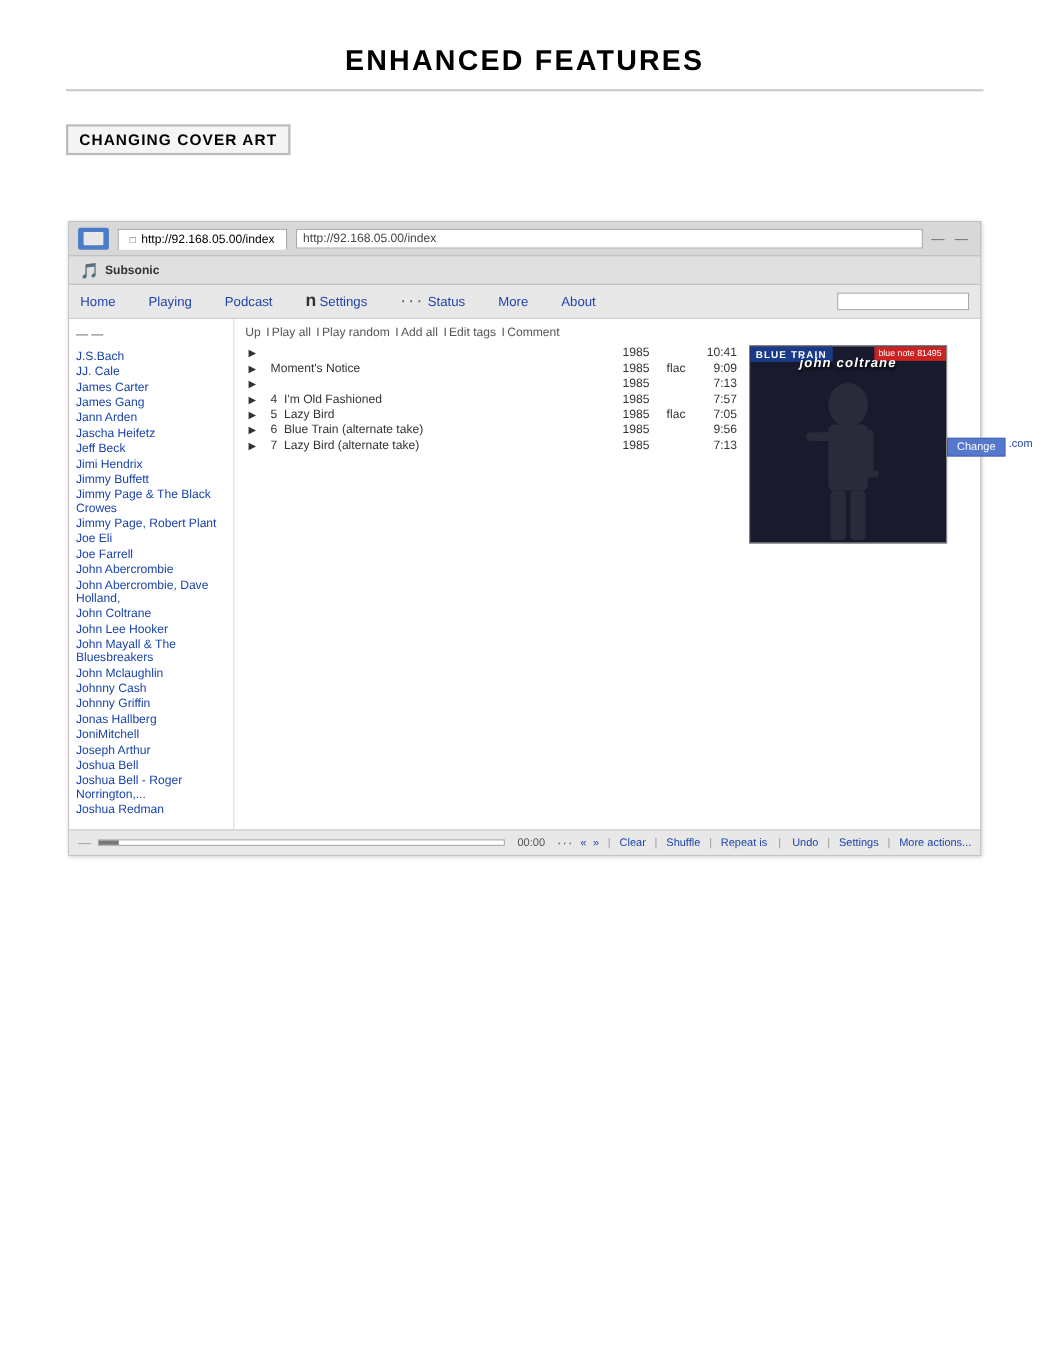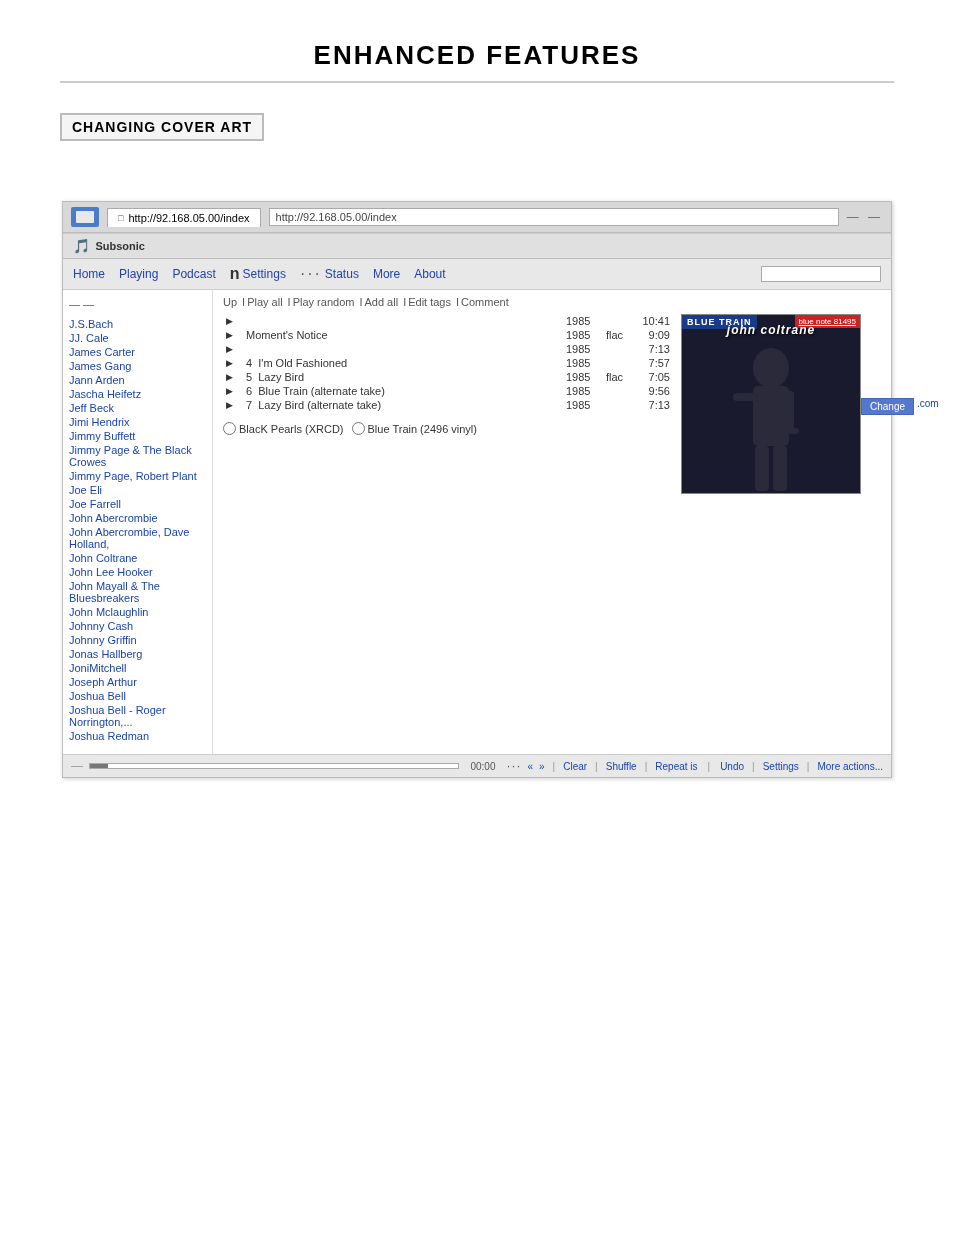--- a/index.html
+++ b/index.html
@@ -132,21 +132,21 @@
       font-size: 14px;
       color: #4a8a4a;
     }
 
     
     .nav-bar {
       background: #e8e8e8;
       padding: 6px 10px;
       display: flex;
       align-items: center;
-      gap: 14px;
+      gap: 30px;
       border-bottom: 1px solid #ccc;
     }
 
     .nav-item {
       font-size: 12px;
       color: #2244aa;
       cursor: pointer;
       text-decoration: none;
     }
 
@@ -410,21 +410,20 @@
     }
 
     .art-label-right {
       position: absolute;
       top: 0;
       right: 0;
       background: #cc2222;
       color: #fff;
       font-size: 8px;
       padding: 2px 4px;
-      text-decoration: underline;
     }
 
     .bottom-btn-row {
       width: 180px;
       display: flex;
       justify-content: center;
       margin-top: 4px;
     }
 
     .change-cover-btn {
@@ -607,30 +606,20 @@
                   <tr class="track-row">
                     <td class="track-icon">▶</td>
                     <td class="track-name">7&nbsp;&nbsp;Lazy Bird (alternate take)</td>
                     <td class="track-year">1985</td>
                     <td class="track-format"></td>
                     <td class="track-duration">7:13</td>
                   </tr>
                 </tbody>
               </table>
 
-              <div class="album-radio-row" style="margin-top:10px;">
-                <div class="radio-option">
-                  <input type="radio" name="album-version" style="">
-                  <span>BlacK Pearls (XRCD)</span>
-                </div>
-                <div class="radio-option">
-                  <input type="radio" name="album-version" style="">
-                  <span>Blue Train (2496 vinyl)</span>
-                </div>
-              </div>
             </div>
 
             <div class="album-right">
               <div class="art-container">
                 <div class="art-bg">
 
                   <div class="blue-train-label">BLUE TRAIN</div>
 
                   <div class="art-label-right">blue note 81495</div>
 

